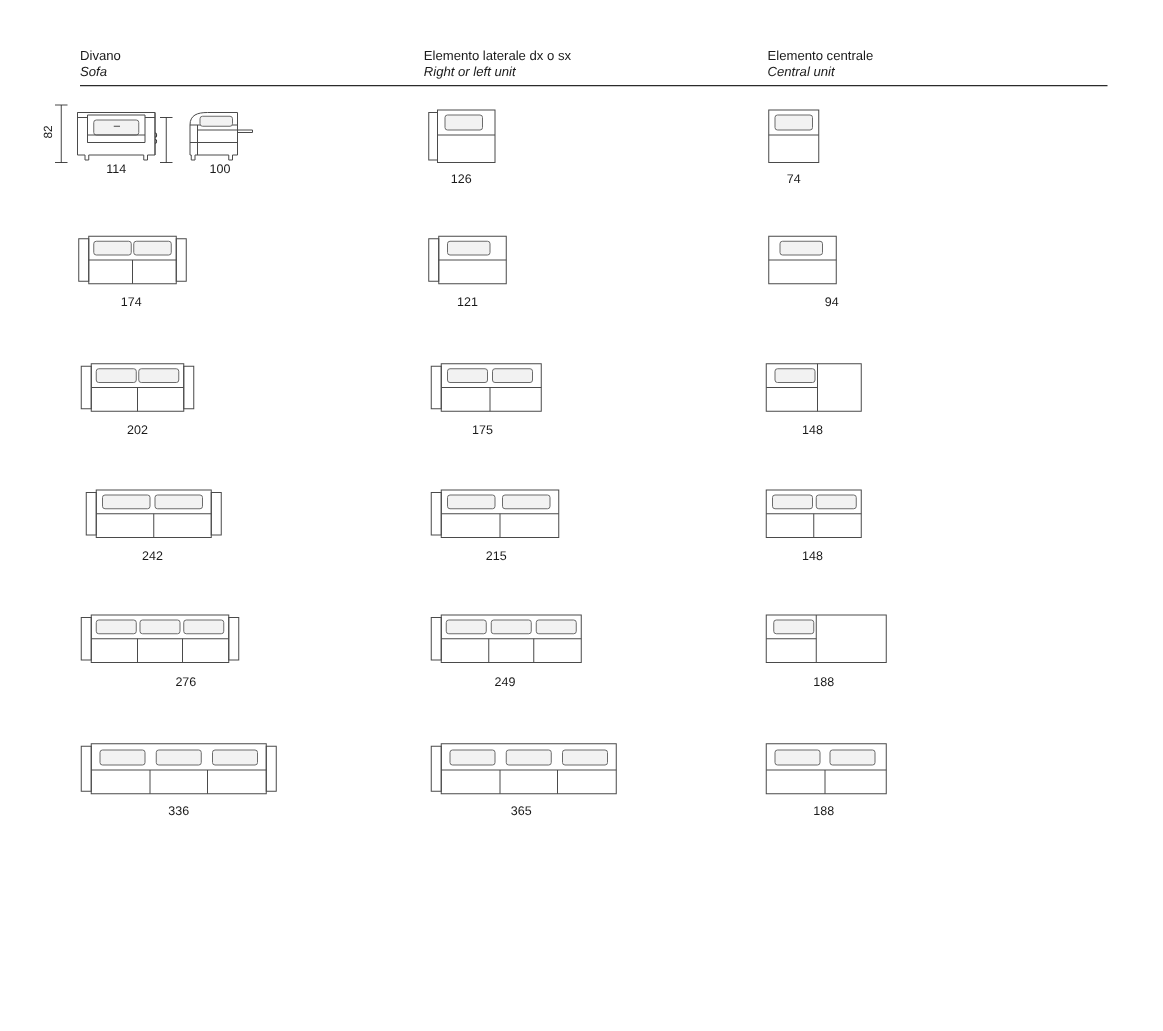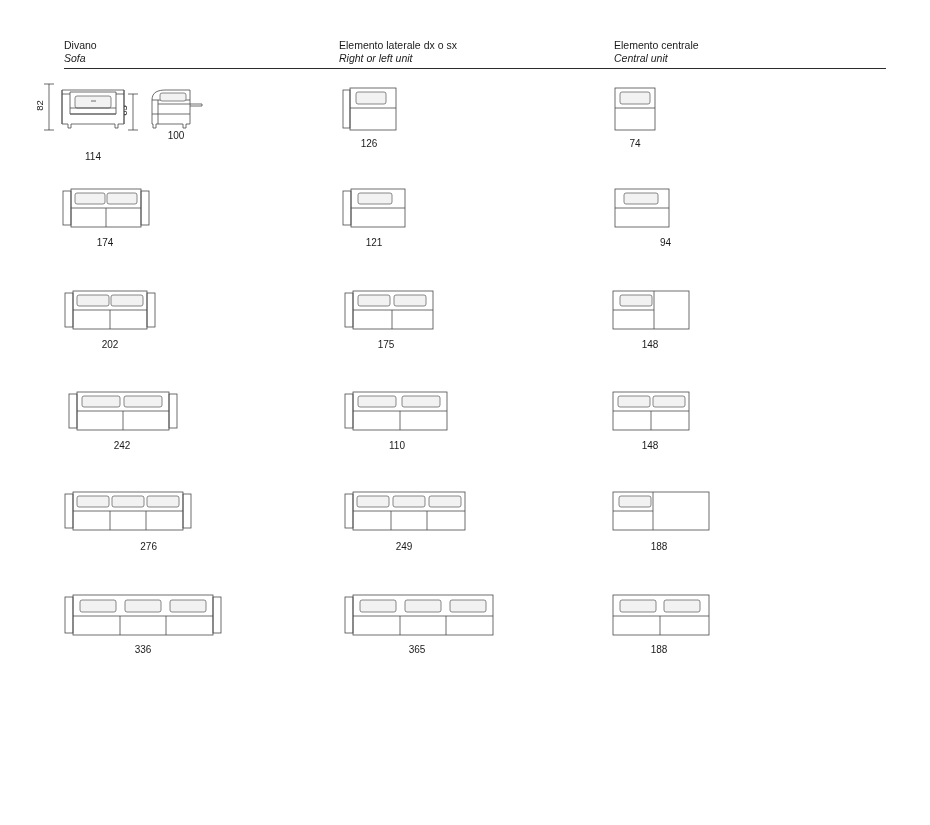--- a/index.html
+++ b/index.html
@@ -114,21 +114,21 @@
     <svg width="70" height="50" viewBox="0 0 70 50">
       <path class="fillbody" d="M4 8 L66 8 L66 42 L60 42 L60 46 L57 46 L57 42 L13 42 L13 46 L10 46 L10 42 L4 42 Z"></path>
       <path class="ln" d="M12 10 L58 10 L58 32 L12 32 Z"></path>
       <rect class="cush" x="17" y="14" width="36" height="12" rx="2"></rect>
       <path class="ln" d="M4 12 L12 12 M58 12 L66 12"></path>
       <path class="ln" d="M12 32 L58 32 M12 26 L58 26"></path>
       <path class="ln" d="M33 19 L38 19"></path>
       <path class="ln" d="M4 8 L4 42 M66 8 L66 42"></path>
     </svg>
   </div>
-  <div class="caption" style="left:58px; top:130px; width:70px;margin-top:21px;">114</div>
+  <div class="caption" style="left:58px; top:130px; width:70px;">114</div>
 
   <div class="fig" style="left:146px; top:82px;">
     <svg width="60" height="50" viewBox="0 0 60 50">
       <path class="fillbody" d="M6 18 L44 18 L44 42 L40 42 L40 46 L37 46 L37 42 L10 42 L10 46 L7 46 L7 42 L6 42 Z"></path>
       <path class="ln" d="M6 18 C6 10, 12 8, 20 8 L44 8 L44 18"></path>
       <path class="ln" d="M12 22 L44 22"></path>
       <path class="ln" d="M12 18 L12 42"></path>
       <path class="ln" d="M44 22 L56 22 L56 24 L44 24"></path>
       <path class="ln" d="M6 32 L44 32"></path>
       <rect class="cush" x="14" y="11" width="26" height="8" rx="2"></rect>
@@ -238,21 +238,21 @@
   <div class="fig" style="left:344px; top:389px;">
     <svg width="104" height="44" viewBox="0 0 104 44">
       <rect class="fillbody" x="9" y="3" width="94" height="38"></rect>
       <rect class="ln" x="1" y="5" width="8" height="34"></rect>
       <rect class="cush" x="14" y="7" width="38" height="11" rx="2"></rect>
       <rect class="cush" x="58" y="7" width="38" height="11" rx="2"></rect>
       <path class="ln" d="M9 22 L103 22"></path>
       <path class="ln" d="M56 22 L56 41"></path>
     </svg>
   </div>
-  <div class="caption" style="left:368px; top:440px; width:58px;">110</div>
+  <div class="caption" style="left:368px; top:440px; width:58px;">215</div>
 
   <div class="fig" style="left:612px; top:389px;">
     <svg width="78" height="44" viewBox="0 0 78 44">
       <rect class="fillbody" x="1" y="3" width="76" height="38"></rect>
       <rect class="cush" x="6" y="7" width="32" height="11" rx="2"></rect>
       <rect class="cush" x="41" y="7" width="32" height="11" rx="2"></rect>
       <path class="ln" d="M1 22 L77 22"></path>
       <path class="ln" d="M39 22 L39 41"></path>
     </svg>
   </div>

